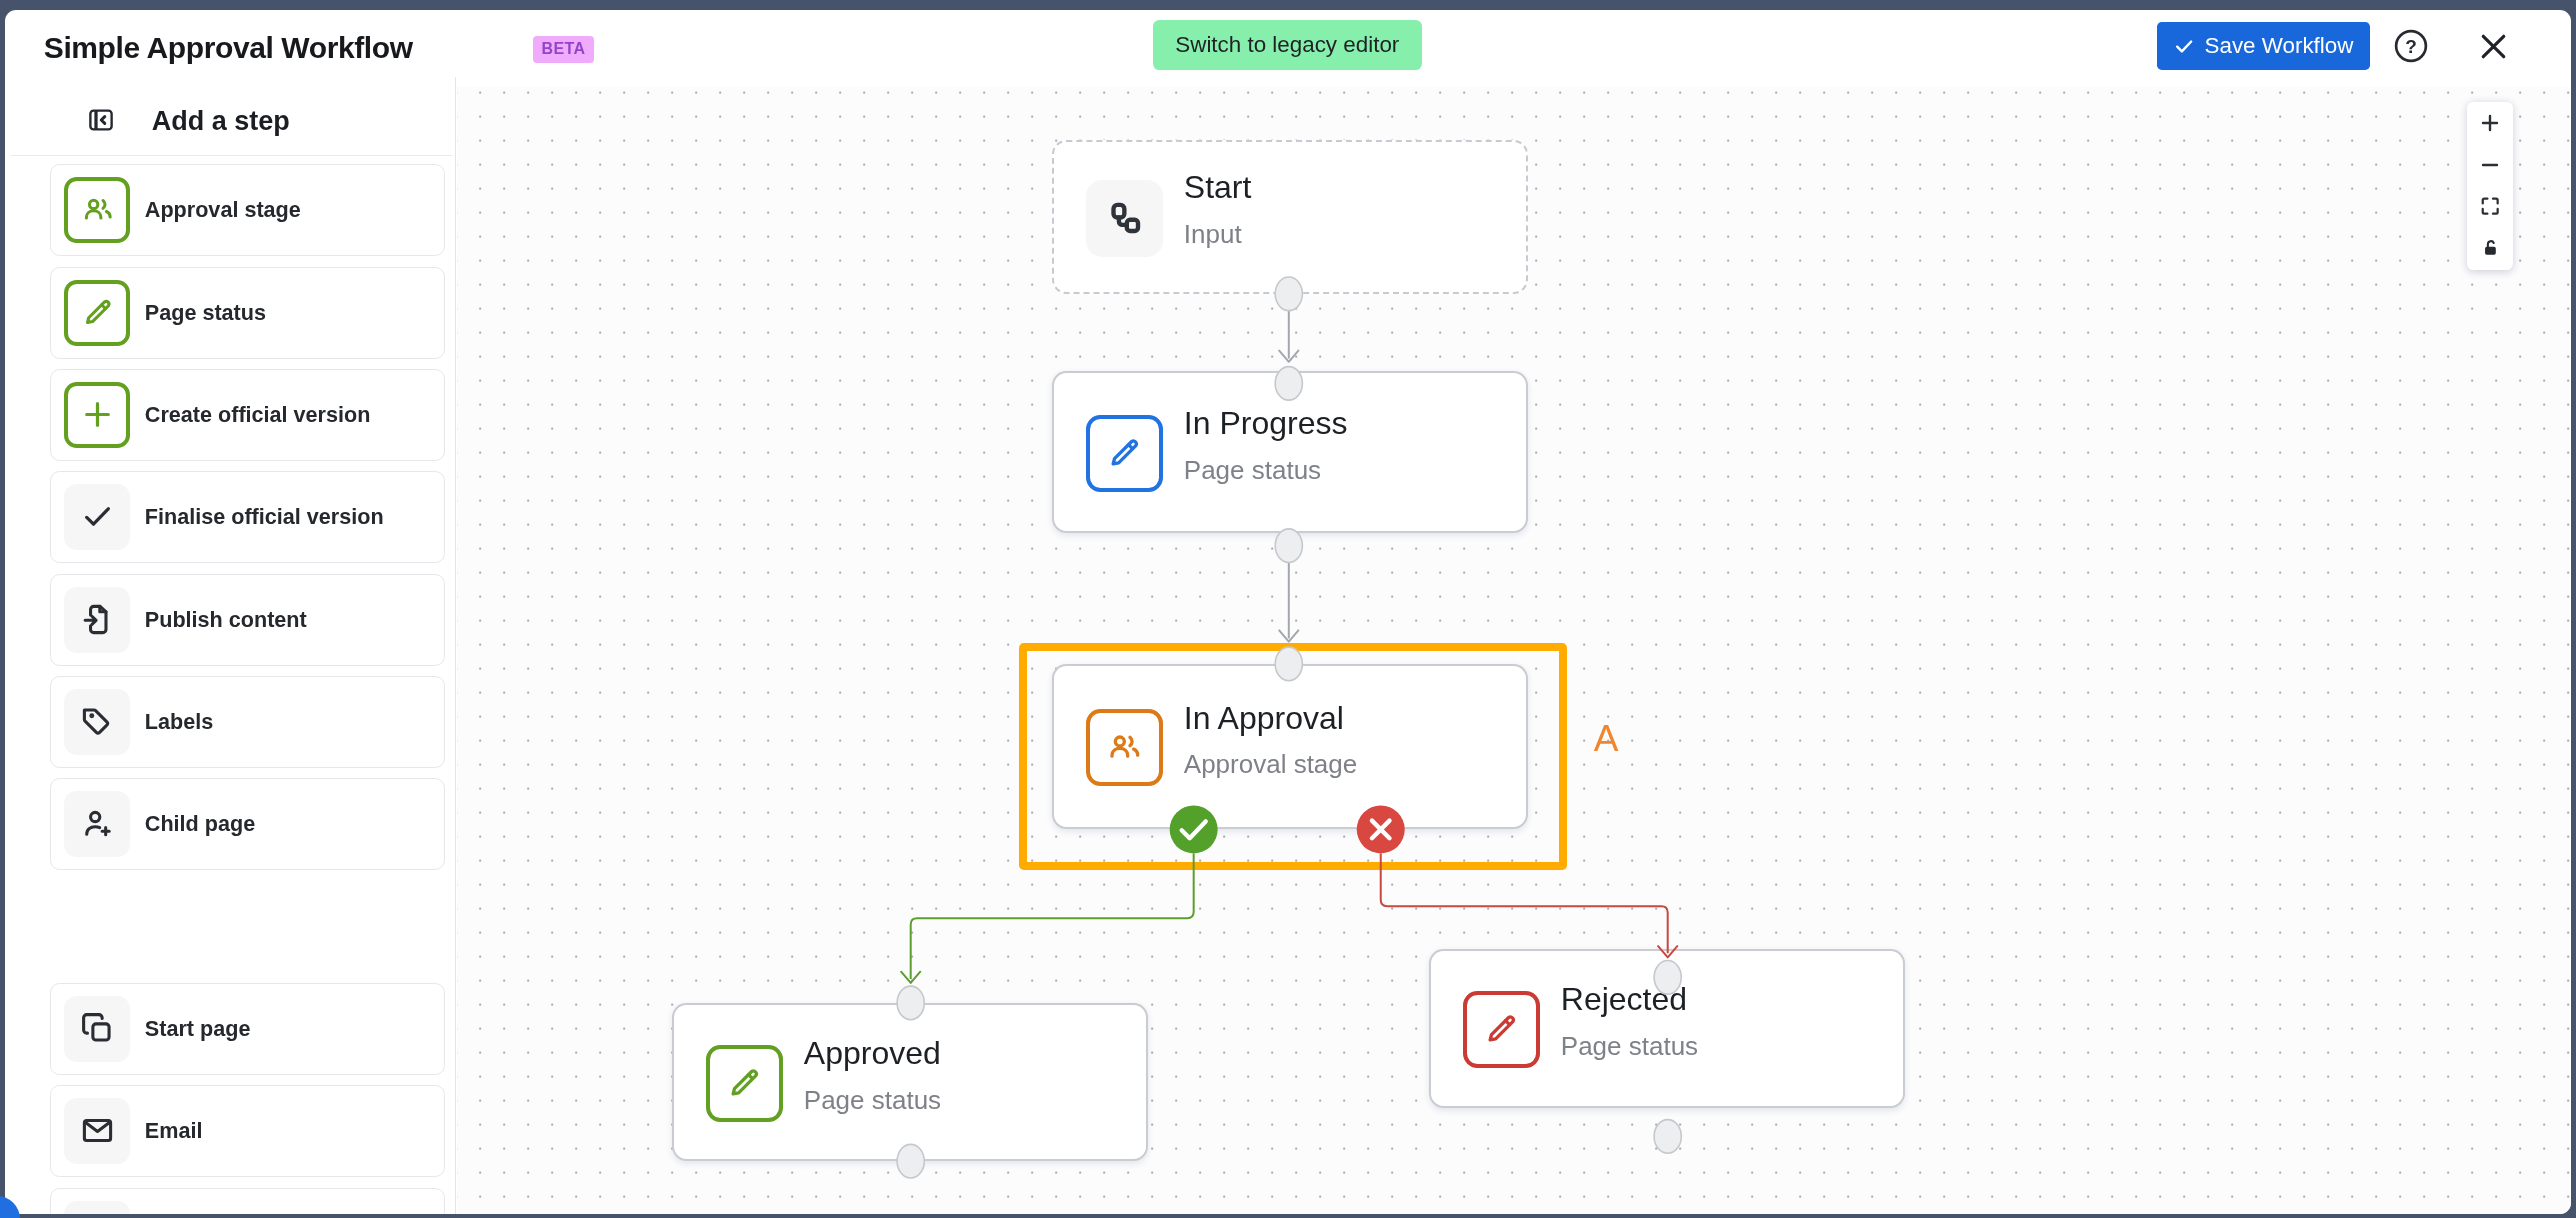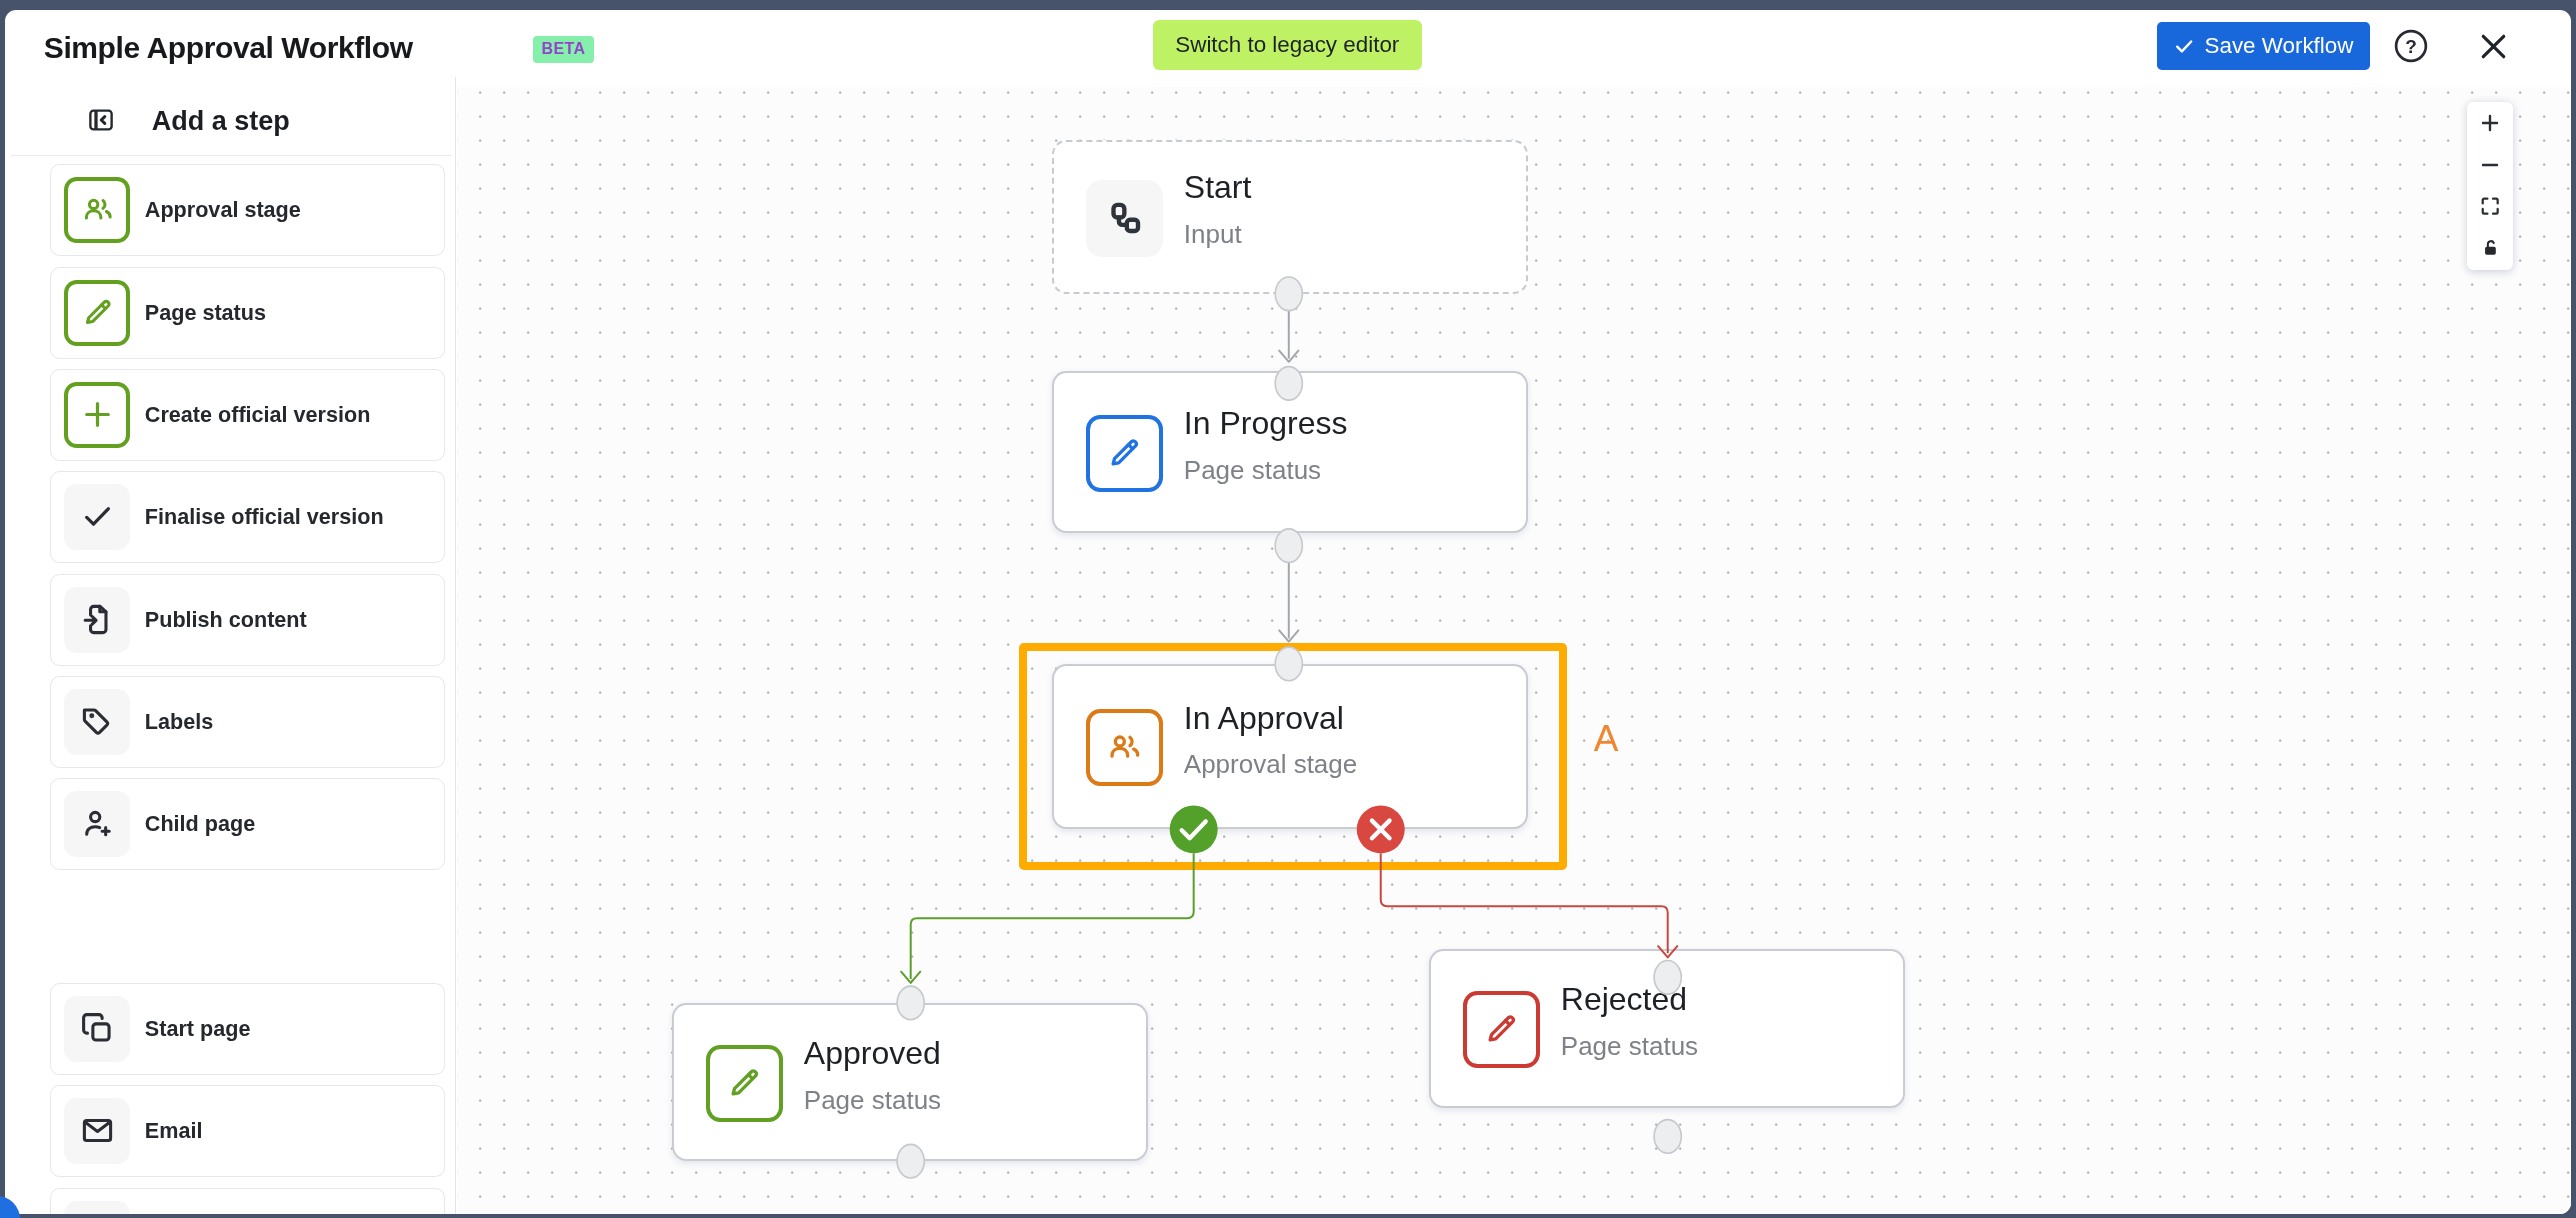--- a/index.html
+++ b/index.html
@@ -4,23 +4,23 @@
 <style>
   * { margin:0; padding:0; box-sizing:border-box; }
   html,body { width:2576px; height:1218px; }
   body { font-family:"Liberation Sans", sans-serif; background:#46536B; position:relative; overflow:hidden; }
 
   .modal { position:absolute; left:4.8px; top:9.6px; width:2566px; height:1204px;
            background:#fff; border-radius:11.2px; overflow:hidden; }
 
   
   .page-title { position:absolute; left:39px; top:21px; font-size:30px; font-weight:700; color:#17191D; letter-spacing:-0.4px; }
-  .beta { position:absolute; left:528px; top:26px; background:#86efac; color:#9146C9;
+  .beta { position:absolute; left:528px; top:26px; background:#f0abfc; color:#9146C9;
           font-size:16px; font-weight:700; padding:4.8px 8.8px; border-radius:4px; letter-spacing:0.4px; }
-  .switch-btn { position:absolute; left:1148px; top:10.4px; width:269px; height:50px; background:#bef264;
+  .switch-btn { position:absolute; left:1148px; top:10.4px; width:269px; height:50px; background:#86efac;
           border:none; border-radius:6.4px; font-size:22.4px; color:#1E2126; font-family:inherit; display:flex; align-items:center; justify-content:center; }
   .save-btn { position:absolute; left:2152px; top:12.8px; width:213px; height:48px; background:#1868DB; color:#fff;
           border:none; border-radius:4.8px; font-size:22.4px; font-weight:500; font-family:inherit;
           display:flex; align-items:center; justify-content:center; gap:9px; }
   .icon-btn { position:absolute; width:45px; height:45px; background:transparent; border:none; display:flex; align-items:center; justify-content:center; }
   .help-btn { left:2384px; top:14.4px; }
   .close-btn { left:2466px; top:14.4px; }
   .collapse-icon { position:absolute; left:80px; top:94px; }
   .sidebar-title { position:absolute; left:147px; top:96px; font-size:27px; font-weight:600; color:#1B1E23; }
   .sidebar-divider { position:absolute; left:6.4px; top:145px; width:441px; height:1.6px; background:#E9EAEC; }

